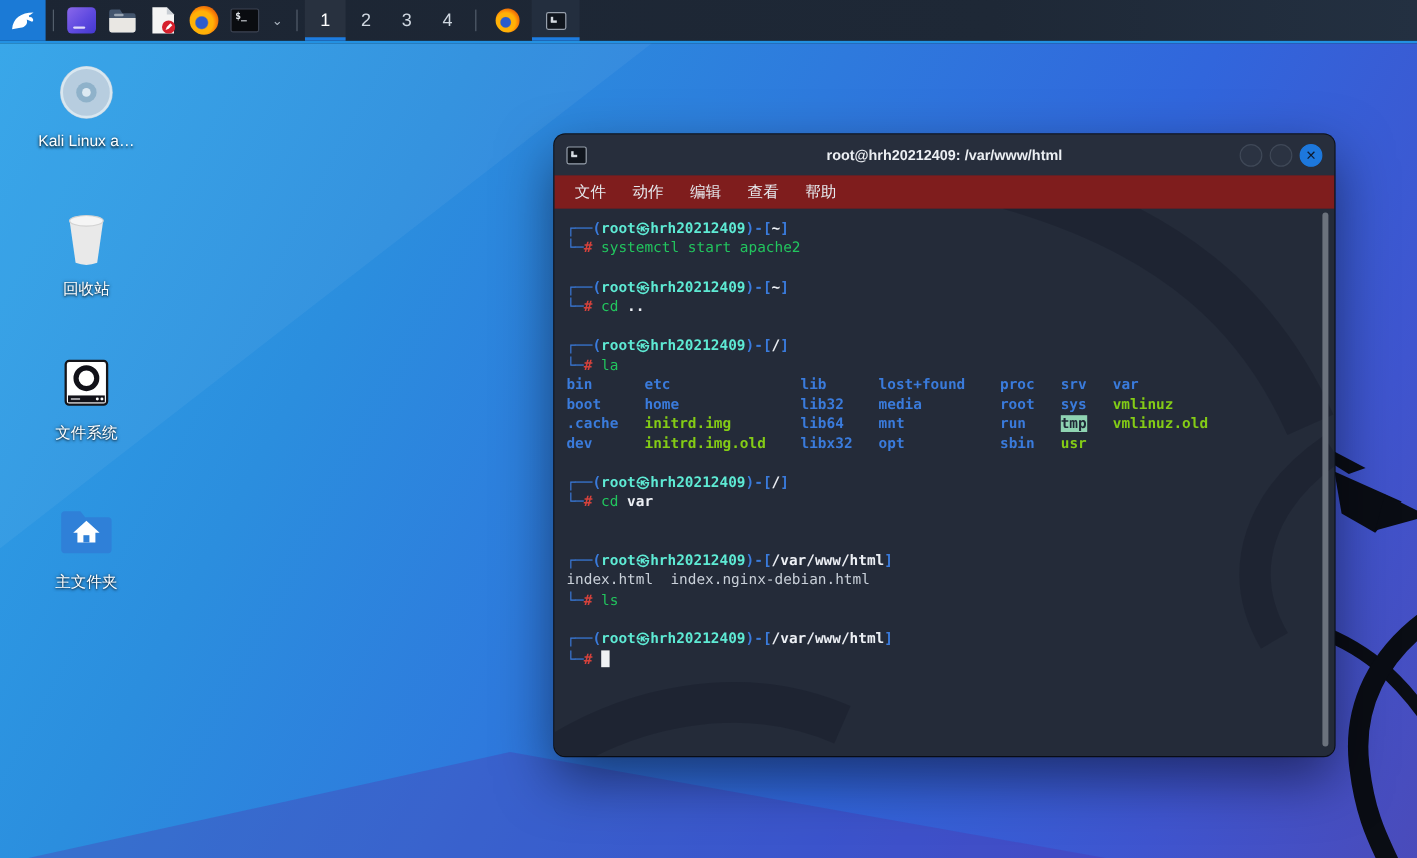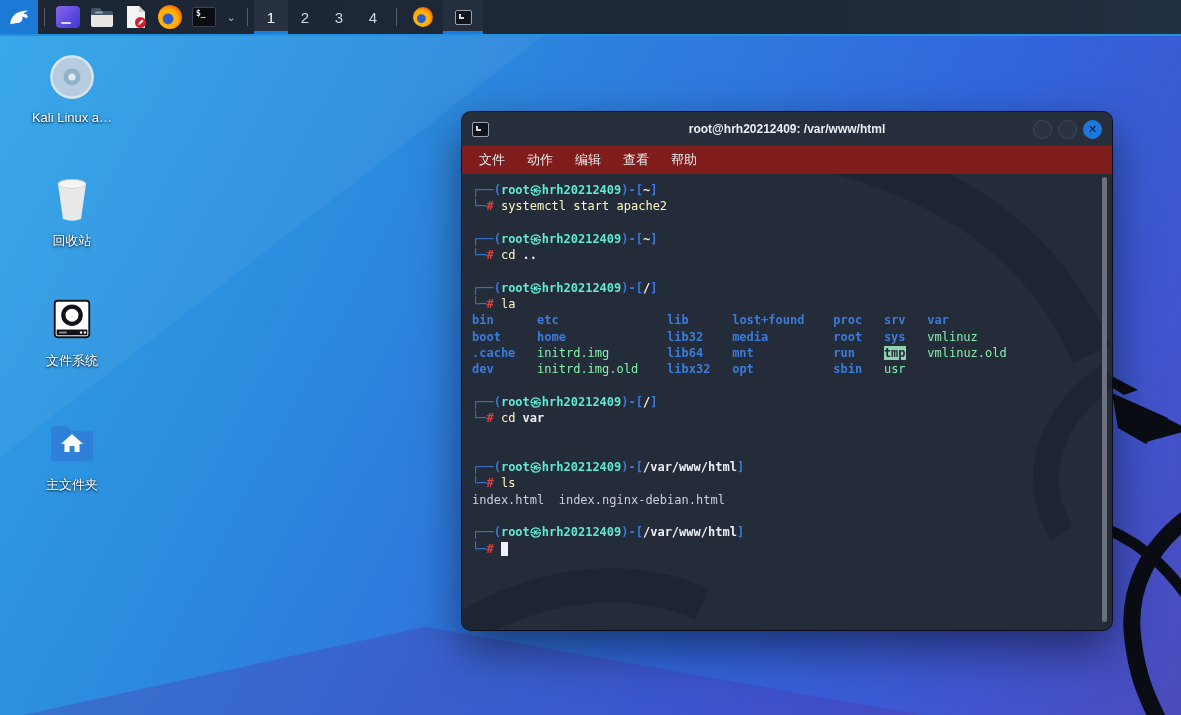--- a/index.html
+++ b/index.html
@@ -69,26 +69,26 @@
   .menubar { height:28px; background:#7f1d1d; display:flex; align-items:center; gap:4px; padding:0 8px; }
   .menu-item { color:#e6eaee; font-size:13px; padding:3px 9px; border-radius:3px; cursor:pointer; }
   .tcontent { position:relative; flex:1; background:#242b39; overflow:hidden; }
   .tswirl { position:absolute; inset:0; }
   .tscreen { position:relative; padding:8px 14px 0 10px; z-index:2; }
   .t-line { white-space:pre; font:12px/16.3px "DejaVu Sans Mono",monospace; color:#c9d0d9; }
   .sg-frame { color:#3a7bdc; font-weight:bold; }
   .sg-user  { color:#5eead4; font-weight:bold; }
   .sg-path  { color:#eceff4; font-weight:bold; }
   .sg-hash  { color:#d5423c; font-weight:bold; }
-  .sg-cmd   { color:#fef9c3; }
+  .sg-cmd   { color:#22c55e; }
   .sg-arg   { color:#eceff4; font-weight:bold; }
   .sg-out   { color:#c9d0d9; }
   .sg-sp    { color:#c9d0d9; }
   .sg-dir   { color:#3a7bdc; font-weight:bold; }
-  .sg-lnk   { color:#86efac; font-weight:normal; }
+  .sg-lnk   { color:#84cc16; font-weight:bold; }
   .sg-tmp   { color:#202836; background:#8fd3b2; font-weight:bold; }
   .sg-cursor{ background:#f0f2f4; }
   .tscroll { position:absolute; right:5px; top:3px; bottom:8px; width:5px; border-radius:3px; background:#6b727d; z-index:3; cursor:pointer; }
 </style>
 </head>
 <body>
 
 <div class="desktop">
   <div class="facet-a"></div>
   <div class="facet-b"></div>
@@ -240,21 +240,21 @@
         <div class="t-line"><span class="sg-dir">bin</span><span class="sg-sp">      </span><span class="sg-dir">etc</span><span class="sg-sp">               </span><span class="sg-dir">lib</span><span class="sg-sp">      </span><span class="sg-dir">lost+found</span><span class="sg-sp">    </span><span class="sg-dir">proc</span><span class="sg-sp">   </span><span class="sg-dir">srv</span><span class="sg-sp">   </span><span class="sg-dir">var</span></div>
         <div class="t-line"><span class="sg-dir">boot</span><span class="sg-sp">     </span><span class="sg-dir">home</span><span class="sg-sp">              </span><span class="sg-dir">lib32</span><span class="sg-sp">    </span><span class="sg-dir">media</span><span class="sg-sp">         </span><span class="sg-dir">root</span><span class="sg-sp">   </span><span class="sg-dir">sys</span><span class="sg-sp">   </span><span class="sg-lnk">vmlinuz</span></div>
         <div class="t-line"><span class="sg-dir">.cache</span><span class="sg-sp">   </span><span class="sg-lnk">initrd.img</span><span class="sg-sp">        </span><span class="sg-dir">lib64</span><span class="sg-sp">    </span><span class="sg-dir">mnt</span><span class="sg-sp">           </span><span class="sg-dir">run</span><span class="sg-sp">    </span><span class="sg-tmp">tmp</span><span class="sg-sp">   </span><span class="sg-lnk">vmlinuz.old</span></div>
         <div class="t-line"><span class="sg-dir">dev</span><span class="sg-sp">      </span><span class="sg-lnk">initrd.img.old</span><span class="sg-sp">    </span><span class="sg-dir">libx32</span><span class="sg-sp">   </span><span class="sg-dir">opt</span><span class="sg-sp">           </span><span class="sg-dir">sbin</span><span class="sg-sp">   </span><span class="sg-lnk">usr</span></div>
         <div class="t-line">&nbsp;</div>
         <div class="t-line"><span class="sg-frame">┌──(</span><span class="sg-user">root㉿hrh20212409</span><span class="sg-frame">)-[</span><span class="sg-path">/</span><span class="sg-frame">]</span></div>
         <div class="t-line"><span class="sg-frame">└─</span><span class="sg-hash">#</span><span class="sg-cmd"> cd </span><span class="sg-arg">var</span></div>
         <div class="t-line">&nbsp;</div>
         <div class="t-line">&nbsp;</div>
         <div class="t-line"><span class="sg-frame">┌──(</span><span class="sg-user">root㉿hrh20212409</span><span class="sg-frame">)-[</span><span class="sg-path">/var/www/html</span><span class="sg-frame">]</span></div>
+        <div class="t-line"><span class="sg-out">index.html  index.nginx-debian.html</span></div>
         <div class="t-line"><span class="sg-frame">└─</span><span class="sg-hash">#</span><span class="sg-cmd"> ls</span></div>
-        <div class="t-line"><span class="sg-out">index.html  index.nginx-debian.html</span></div>
         <div class="t-line">&nbsp;</div>
         <div class="t-line"><span class="sg-frame">┌──(</span><span class="sg-user">root㉿hrh20212409</span><span class="sg-frame">)-[</span><span class="sg-path">/var/www/html</span><span class="sg-frame">]</span></div>
         <div class="t-line"><span class="sg-frame">└─</span><span class="sg-hash">#</span><span class="sg-cmd"> </span><span class="sg-cursor"> </span></div>
       </div>
     <div class="tscroll"></div>
   </div>
 </div>
 
 </body></html>

